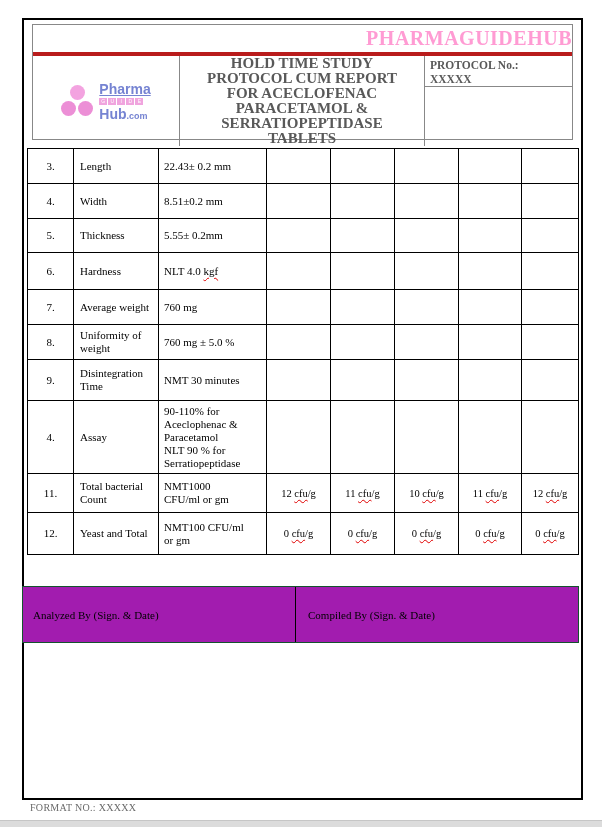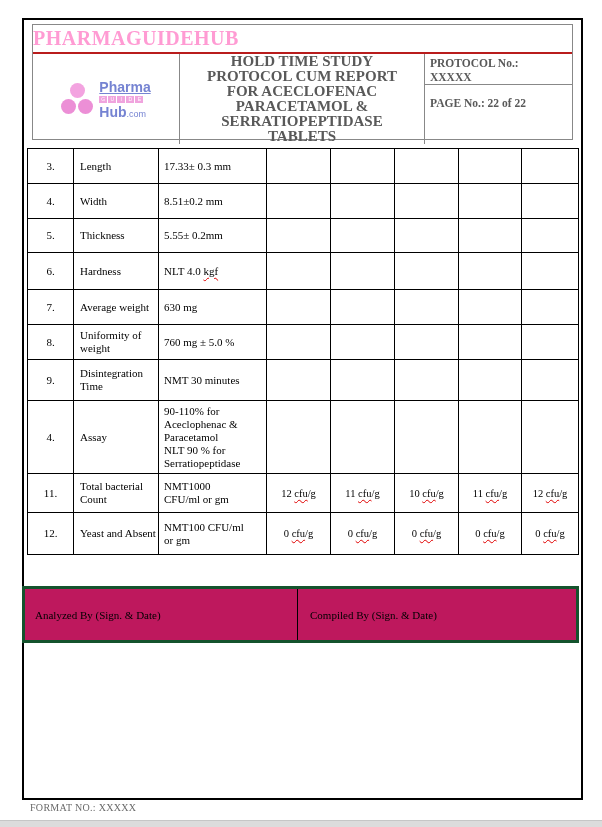--- a/index.html
+++ b/index.html
@@ -10,22 +10,22 @@
   .page-border{
     position:absolute;left:22px;top:18px;width:561px;height:782px;
     border:2px solid #000;box-sizing:border-box;background:#fff;
   }
   
   .header{
     position:absolute;left:32px;top:24px;width:541px;height:116px;
     border:1px solid #888;box-sizing:border-box;display:flex;flex-direction:column;
   }
   .banner-row{
-    height:27px;min-height:27px;border-bottom:2px solid #b91c1c;
-    display:flex;align-items:center;justify-content:flex-start;
+    height:27px;min-height:27px;border-bottom:4px solid #b91c1c;
+    display:flex;align-items:center;justify-content:flex-end;
   }
   .banner-text{
     font-weight:bold;font-size:20px;letter-spacing:0.5px;color:#ff9bd3;
   }
   .header-main{flex:1;display:flex;}
   .logo-cell{
     width:147px;border-right:1px solid #888;display:flex;
     align-items:center;justify-content:center;box-sizing:border-box;
   }
   .logo{display:flex;align-items:center;gap:5px;}
@@ -35,21 +35,21 @@
   .c2{left:0;top:16px;background:#ec8fd6;}
   .c3{left:17px;top:16px;background:#ec8fd6;}
   .logo-text{display:flex;flex-direction:column;line-height:1;font-family:"Liberation Sans",sans-serif;}
   .logo-pharma{color:#7583d2;font-weight:bold;font-size:14px;text-decoration:underline;}
   .guide-strip{display:flex;gap:1px;margin:2px 0;}
   .guide-box{
     width:8px;height:7px;background:#f0a4de;color:#fff;font-size:5px;
     line-height:7px;text-align:center;
   }
   .logo-hub{color:#7583d2;font-weight:bold;font-size:14px;}
-  .logo-com{font-size:9px;font-weight:normal;}
+  .logo-com{font-size:9px;font-weight:bold;}
   .title-cell{
     flex:1;border-right:1px solid #888;display:flex;align-items:center;justify-content:center;
     text-align:center;color:#595959;font-weight:bold;font-size:15px;line-height:15px;
     white-space:pre-line;box-sizing:border-box;
   }
   .info-cell{width:147px;display:flex;flex-direction:column;color:#595959;font-weight:bold;font-size:11.5px;box-sizing:border-box;}
   .info-protocol{height:31px;min-height:31px;border-bottom:1px solid #888;padding:2px 0 0 5px;white-space:pre-line;line-height:14px;box-sizing:border-box;}
   .info-effective{height:25px;min-height:25px;border-bottom:1px solid #888;padding:3px 0 0 5px;box-sizing:border-box;}
   .info-page{flex:1;padding:12px 0 0 5px;box-sizing:border-box;}
   
@@ -66,21 +66,21 @@
   td.c-spec{padding-left:5px;white-space:pre-line;}
   td.c-res{text-align:center;font-size:10.5px;}
   .sq{
     text-decoration-line:underline;text-decoration-style:wavy;
     text-decoration-color:#e00000;text-decoration-thickness:1px;
     text-underline-offset:2px;
   }
   
   .sign-row{
     position:absolute;left:22px;top:586px;width:557px;height:57px;
-    border:3px solid #14532d;box-sizing:border-box;display:flex;background:#be185d;
+    border:1px solid #14532d;box-sizing:border-box;display:flex;background:#a21caf;
   }
   .sign-left{
     width:273px;border-right:1px solid #000;display:flex;align-items:center;
     padding-left:10px;font-size:11px;box-sizing:border-box;
   }
   .sign-right{flex:1;display:flex;align-items:center;padding-left:12px;font-size:11px;}
   
   .footer-text{position:absolute;left:30px;top:802px;font-size:10px;color:#6a6a6a;letter-spacing:0.3px;}
   .bottom-strip{
     position:absolute;left:0;bottom:0;width:602px;height:7px;background:#dcdcdc;
@@ -118,41 +118,40 @@
       </div>
     </div>
     <div class="title-cell">HOLD TIME STUDY
 PROTOCOL CUM REPORT
 FOR ACECLOFENAC PARACETAMOL &amp;
 SERRATIOPEPTIDASE
 TABLETS</div>
     <div class="info-cell">
       <div class="info-protocol">PROTOCOL No.:
 XXXXX</div>
-      <div class="info-page">PAGE No.: 22 of  22</div>
     </div>
   </div>
 </div>
 
 <table class="main-table">
   <colgroup>
     <col style="width:46px">
       <col style="width:85px">
       <col style="width:108px">
     <col style="width:64px">
       <col style="width:64px">
       <col style="width:64px">
     <col style="width:63px">
       <col style="width:57px">
   </colgroup>
   <tbody id="rows-body">
       <tr style="height: 35px;">
         <td class="c-sr">3.</td>
         <td class="c-test">Length</td>
-        <td class="c-spec">17.33± 0.3 mm</td>
+        <td class="c-spec">22.43± 0.2 mm</td>
         <td class="c-res"></td>
         <td class="c-res"></td>
         <td class="c-res"></td>
         <td class="c-res"></td>
         <td class="c-res"></td>
       </tr>
       <tr style="height: 35px;">
         <td class="c-sr">4.</td>
         <td class="c-test">Width</td>
         <td class="c-spec">8.51±0.2 mm</td>
@@ -178,21 +177,21 @@
         <td class="c-spec"><span>NLT 4.0 </span><span class="sq">kgf</span></td>
         <td class="c-res"></td>
         <td class="c-res"></td>
         <td class="c-res"></td>
         <td class="c-res"></td>
         <td class="c-res"></td>
       </tr>
       <tr style="height: 35px;">
         <td class="c-sr">7.</td>
         <td class="c-test">Average weight</td>
-        <td class="c-spec">630 mg</td>
+        <td class="c-spec">760 mg</td>
         <td class="c-res"></td>
         <td class="c-res"></td>
         <td class="c-res"></td>
         <td class="c-res"></td>
         <td class="c-res"></td>
       </tr>
       <tr style="height: 35px;">
         <td class="c-sr">8.</td>
         <td class="c-test">Uniformity of
 weight</td>
@@ -235,21 +234,21 @@
         <td class="c-spec">NMT1000
 CFU/ml or gm</td>
         <td class="c-res"><span>12 </span><span class="sq">cfu</span><span>/g</span></td>
         <td class="c-res"><span>11 </span><span class="sq">cfu</span><span>/g</span></td>
         <td class="c-res"><span>10 </span><span class="sq">cfu</span><span>/g</span></td>
         <td class="c-res"><span>11 </span><span class="sq">cfu</span><span>/g</span></td>
         <td class="c-res"><span>12 </span><span class="sq">cfu</span><span>/g</span></td>
       </tr>
       <tr style="height: 42px;">
         <td class="c-sr">12.</td>
-        <td class="c-test">Yeast and Absent</td>
+        <td class="c-test">Yeast and Total</td>
         <td class="c-spec">NMT100 CFU/ml
 or gm</td>
         <td class="c-res"><span>0 </span><span class="sq">cfu</span><span>/g</span></td>
         <td class="c-res"><span>0 </span><span class="sq">cfu</span><span>/g</span></td>
         <td class="c-res"><span>0 </span><span class="sq">cfu</span><span>/g</span></td>
         <td class="c-res"><span>0 </span><span class="sq">cfu</span><span>/g</span></td>
         <td class="c-res"><span>0 </span><span class="sq">cfu</span><span>/g</span></td>
       </tr>
     </tbody>
 </table>

